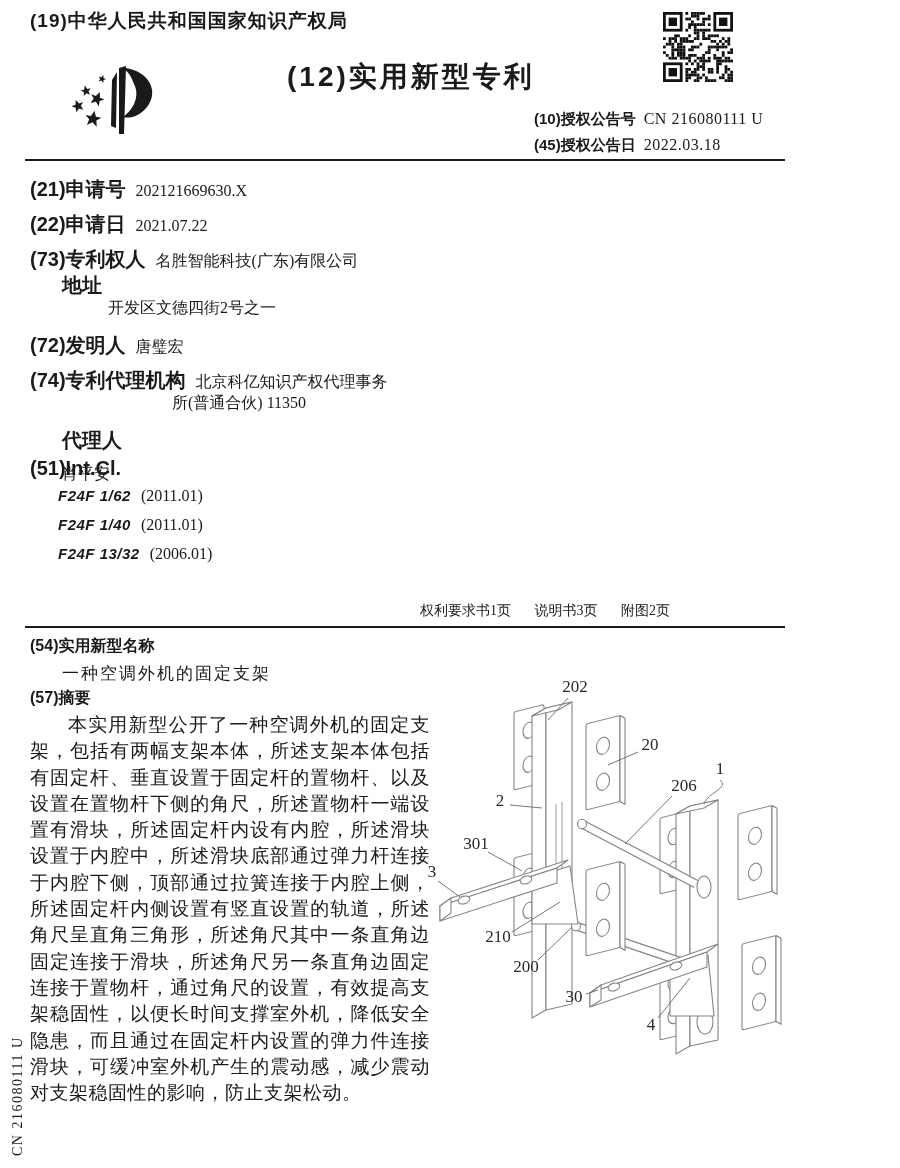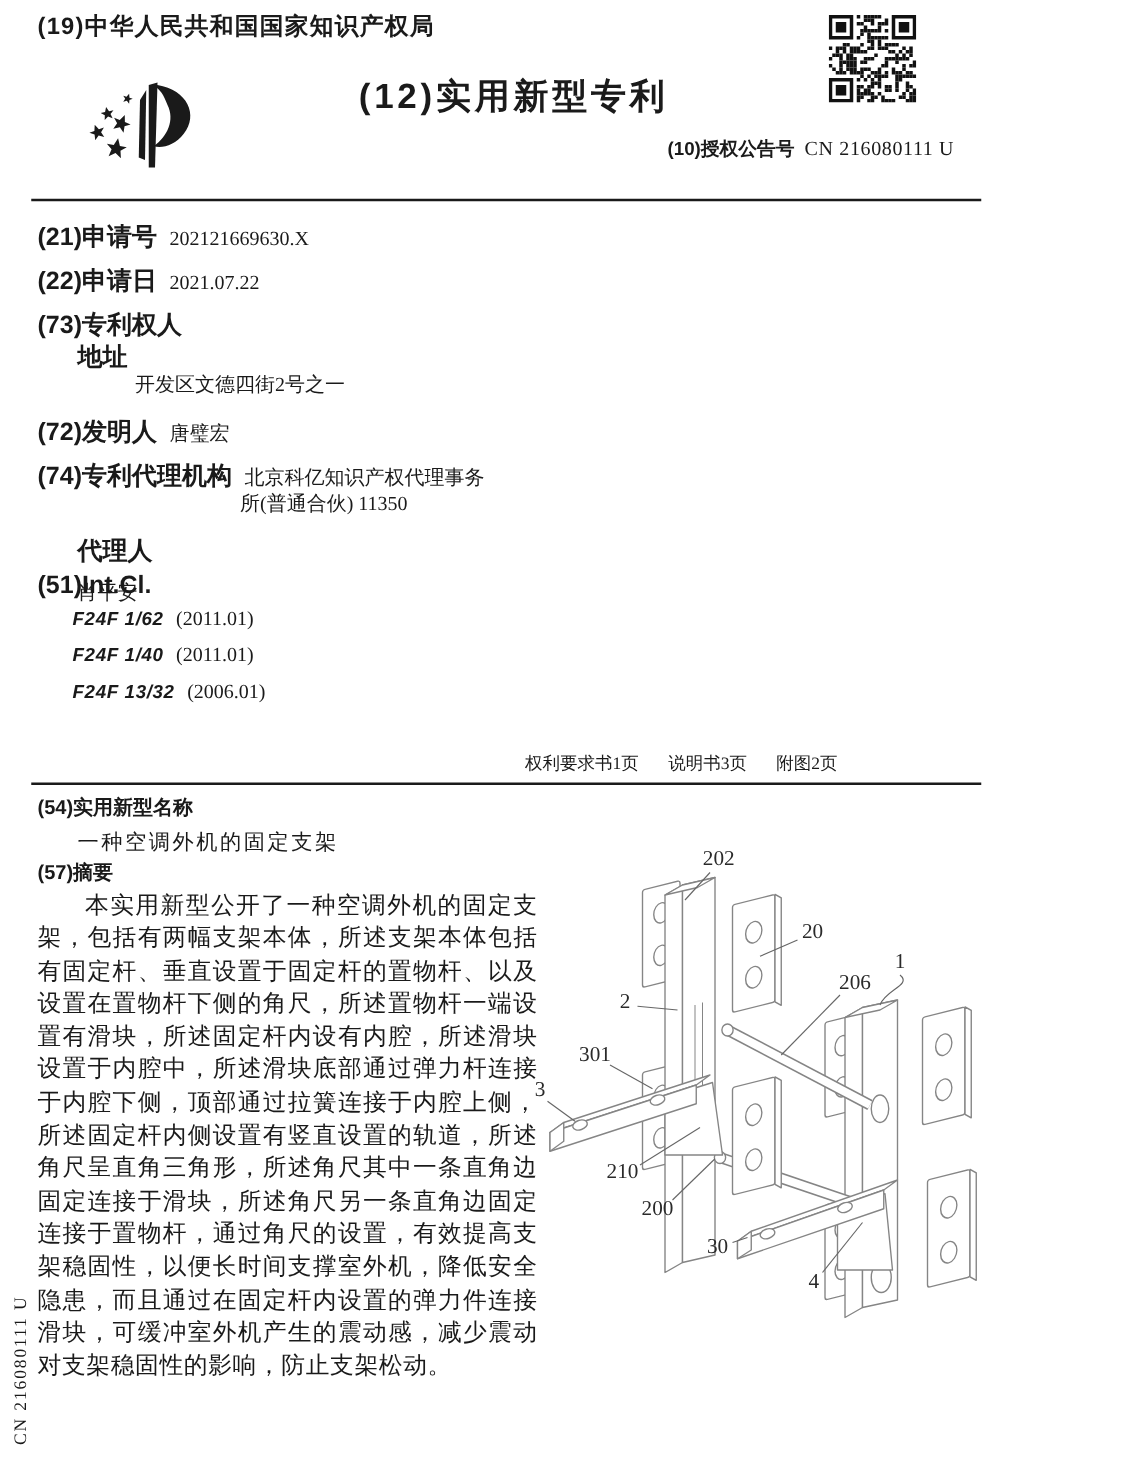--- a/index.html
+++ b/index.html
@@ -292,50 +292,55 @@
         <rect x="5.6" y="56" width="8.399999999999999" height="8.399999999999999" fill="#111"></rect>
       </g>
   </svg>
 </div>
 
 <div class="abs pub-block">
   <div class="pub-row">
     <span class="lab hei">(10)授权公告号</span>
     <span class="val song">CN 216080111 U</span>
   </div>
+  <div class="pub-row">
+    <span class="lab hei">(45)授权公告日</span>
+    <span class="val song">2022.03.18</span>
+  </div>
 </div>
 
 <div class="abs rule rule1"></div>
 
 <div class="brow" style="left:30px;top:176px;">
   <span class="lab hei">(21)申请号</span>
   <span class="val song">202121669630.X</span>
 </div>
 <div class="brow" style="left:30px;top:211px;">
   <span class="lab hei">(22)申请日</span>
   <span class="val song">2021.07.22</span>
 </div>
 <div class="brow" style="left:30px;top:246px;">
   <span class="lab hei">(73)专利权人</span>
+  <span class="val song">名胜智能科技(广东)有限公司</span>
 </div>
 <div class="brow" style="left:62px;top:272px;">
   <span class="lab hei">地址</span>
 </div>
 <div class="brow" style="left:108px;top:298px;">
   <span class="val song">开发区文德四街2号之一</span>
 </div>
 <div class="brow" style="left:30px;top:332px;">
   <span class="lab hei">(72)发明人</span>
   <span class="val song">唐璧宏</span>
 </div>
 <div class="brow" style="left:30px;top:367px;">
   <span class="lab hei">(74)专利代理机构</span>
   <span class="val song">北京科亿知识产权代理事务</span>
 </div>
-<div class="brow" style="left:192px;top:393px;">
+<div class="brow" style="left:172px;top:393px;">
   <span class="val song">所(普通合伙) 11350</span>
 </div>
 <div class="brow" style="left:62px;top:427px;flex-direction:column;">
   <span class="lab hei">代理人</span>
   <span class="val song">肖平安</span>
 </div>
 <div class="brow" style="left:30px;top:457px;">
   <span class="lab hei">(51)Int.Cl.</span>
 </div>
 <div class="brow" style="left:58px;top:487px;">

